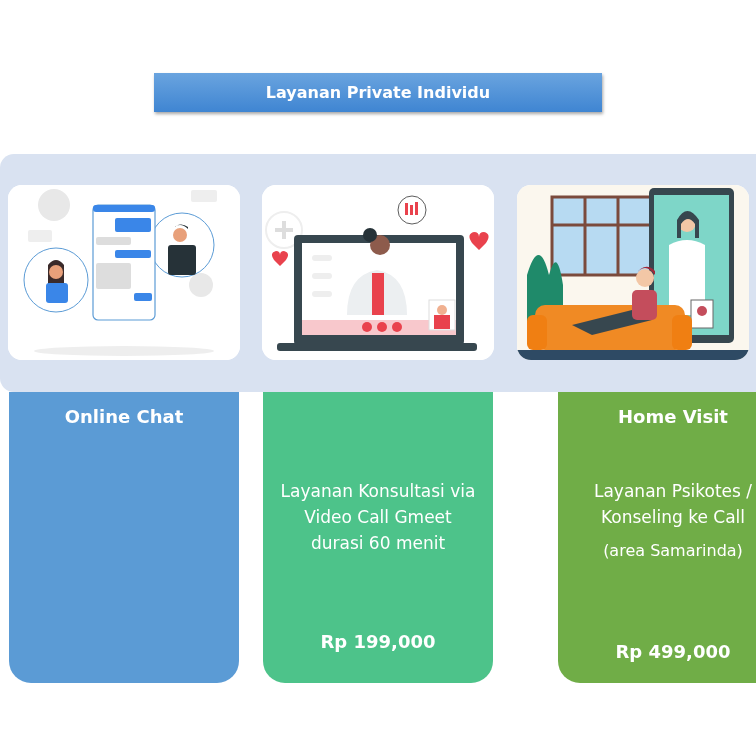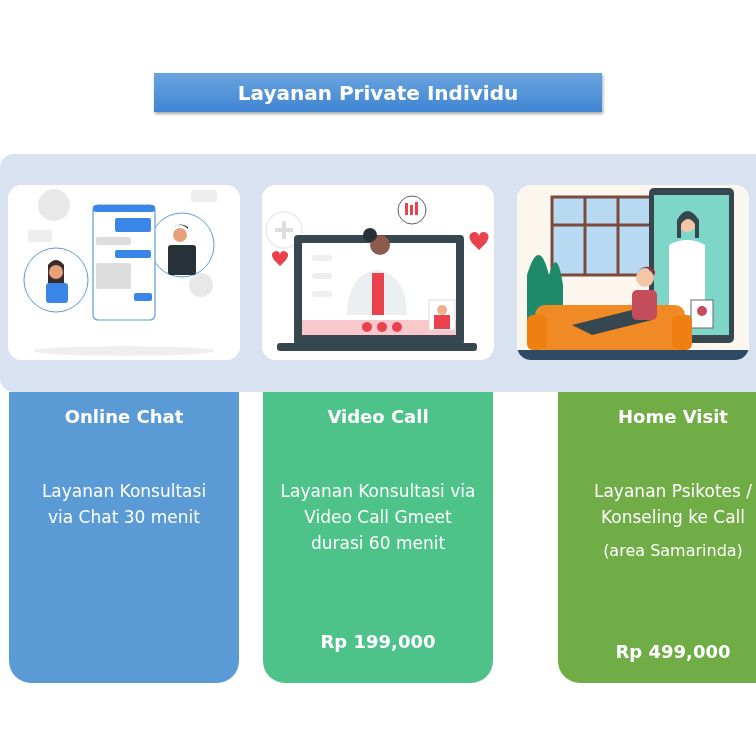--- a/index.html
+++ b/index.html
@@ -4,21 +4,21 @@
 <style>
   * { box-sizing: border-box; margin: 0; padding: 0; }
   html, body { width: 756px; height: 756px; background: #ffffff; overflow: hidden; }
   body { position: relative; font-family: "DejaVu Sans", sans-serif; }
 
   .title-bar {
     position: absolute; left: 154px; top: 73px; width: 448px; height: 39px;
     background: linear-gradient(#6aa4df, #3f85d2);
     box-shadow: 1px 2px 3px rgba(0,0,0,0.35);
     display: flex; align-items: center; justify-content: center;
-    color: #fff; font-weight: bold; font-size: 20px;
+    color: #fff; font-weight: bold; font-size: 16px;
   }
 
   .band {
     position: absolute; left: 0; top: 154px; width: 770px; height: 238px;
     background: #d9e2f1; border-radius: 14px 0 0 14px;
   }
 
   .img-card {
     position: absolute; top: 185px; width: 232px; height: 175px;
     background: #fff; border-radius: 14px; overflow: hidden;
@@ -119,25 +119,23 @@
     <path d="M55 140 l60 -15 l20 10 l-60 15z" fill="#37474f"></path>
     <rect x="115" y="105" width="25" height="30" rx="5" fill="#c44d5c"></rect>
     <circle cx="128" cy="93" r="9" fill="#f3c7a6"></circle>
     <path d="M118 90 q10 -14 20 0 v-4 q-10 -10 -20 4z" fill="#a02a3a"></path>
     <rect x="0" y="165" width="232" height="10" fill="#2e4a64"></rect>
   </svg>
 </div>
 
 <div class="card" style="left:9px; background:#5b9bd5;">
   <div class="c-title">Online Chat</div>
-  <div class="c-desc" style="left:18px; right:18px;">Layanan Konsultasi via Chat 30 menit</div>
 </div>
 
 <div class="card" style="left:263px; background:#4dc38a;">
-  <div class="c-title">Video Call</div>
   <div class="c-desc" style="left:14px; right:14px;">Layanan Konsultasi via Video Call Gmeet durasi 60 menit</div>
   <div class="c-price" style="top:239px;">Rp 199,000</div>
 </div>
 
 <div class="card" style="left:518px; background:#70ad47;margin-left:40px;">
   <div class="c-title">Home Visit</div>
   <div class="c-desc" style="left:16px; right:16px;">
     <div>Layanan Psikotes / Konseling ke Call</div>
     <div class="c-extra">(area Samarinda)</div>
   </div>

